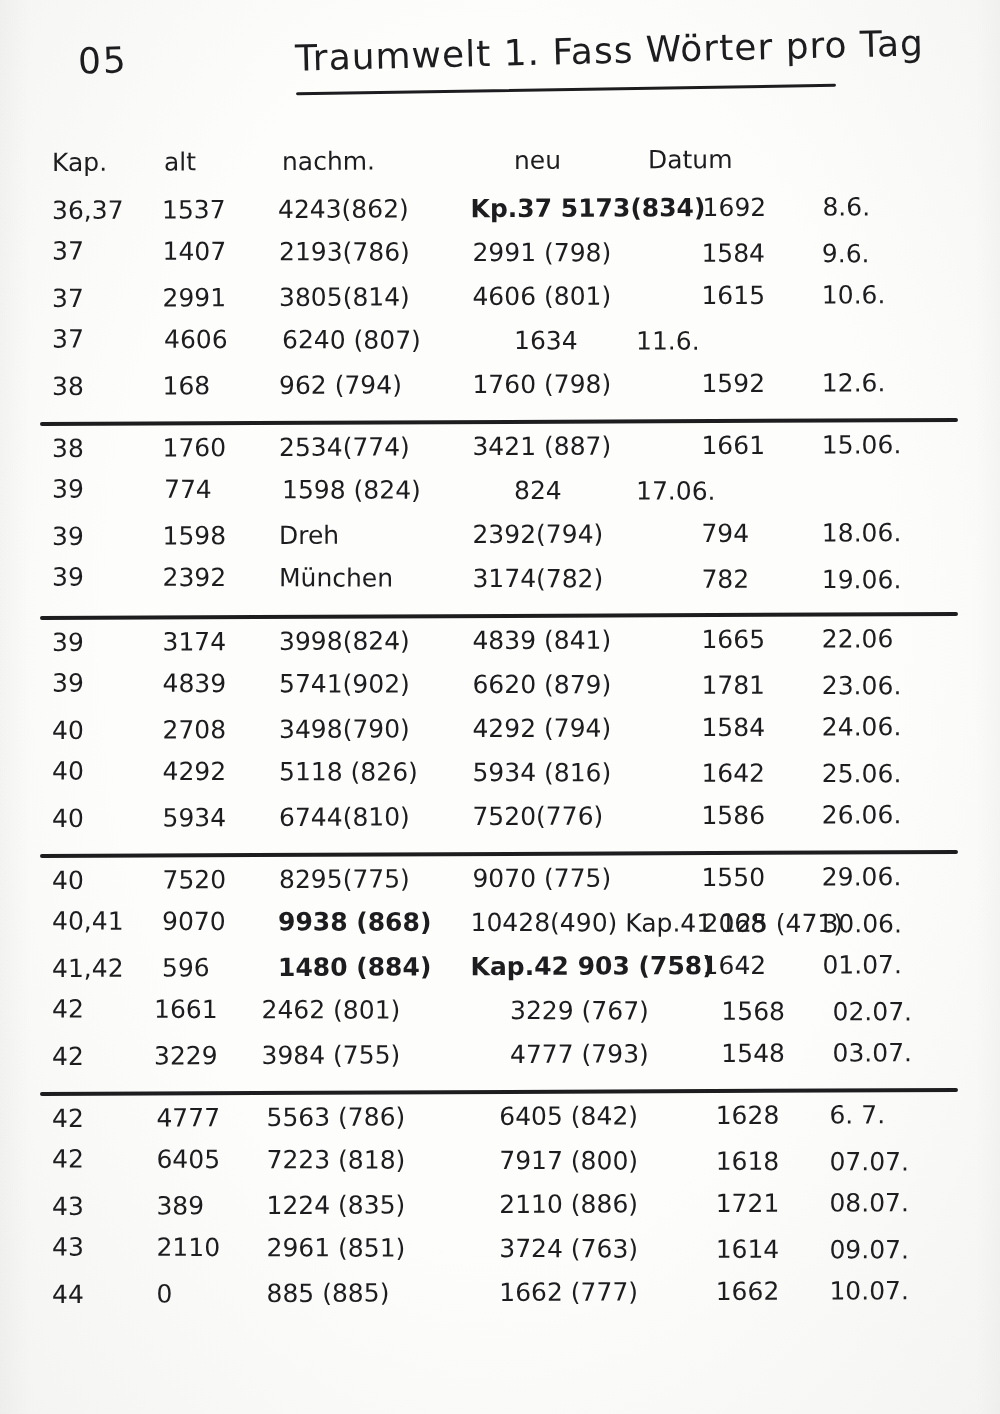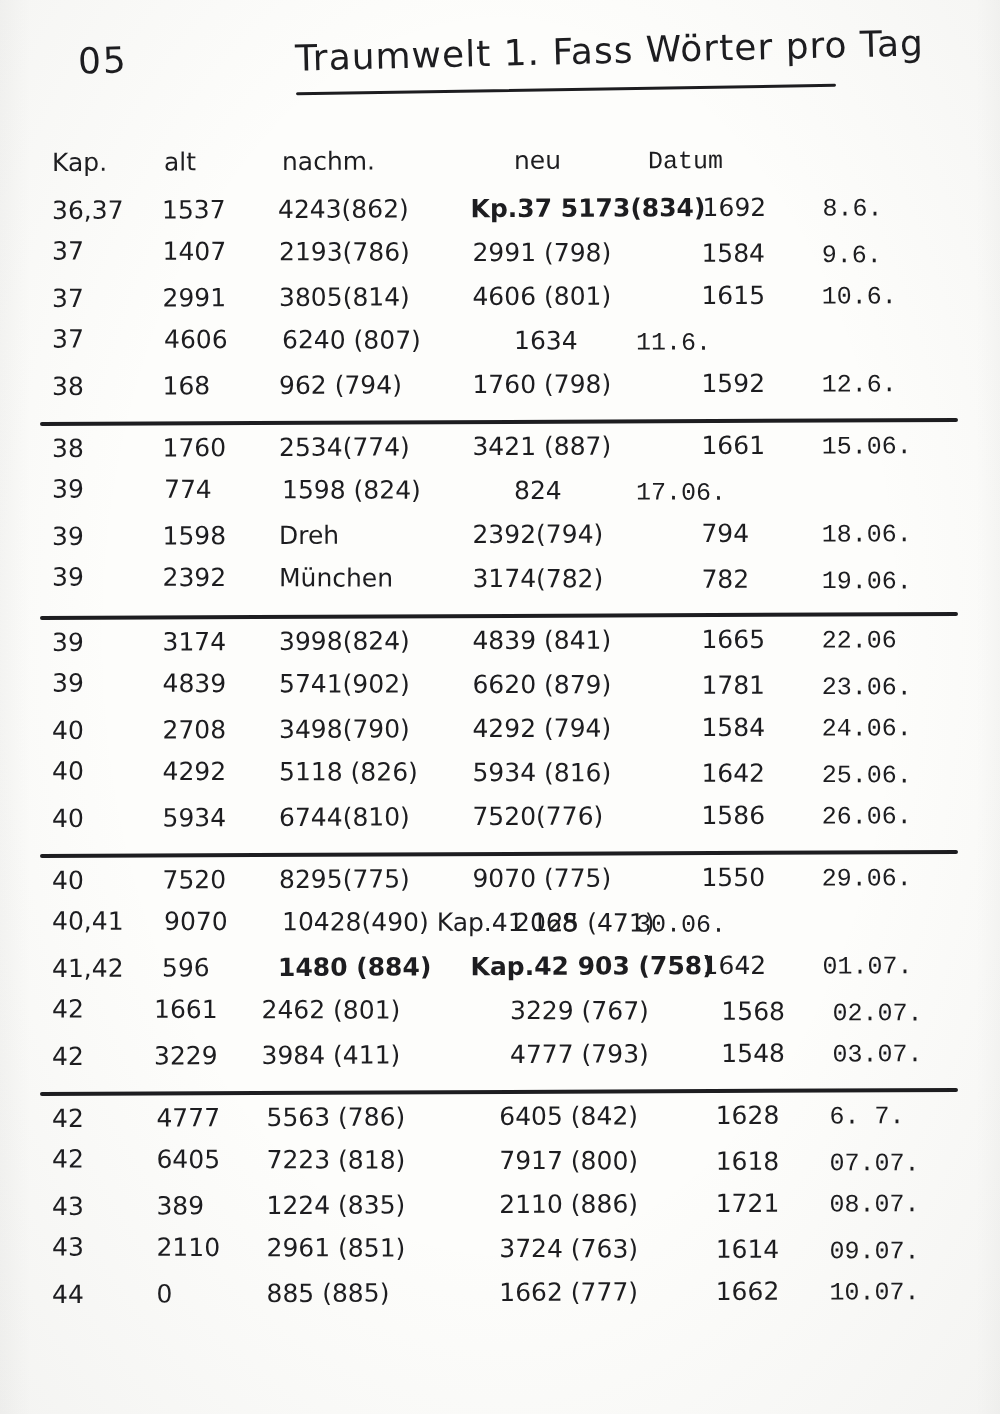--- a/index.html
+++ b/index.html
@@ -71,21 +71,21 @@
   }
   .row > div {
     font-size: 25px;
     white-space: nowrap;
   }
   .c-kap   { width: 112px; padding-left: 12px; }
   .c-alt   { width: 118px; }
   .c-vorm  { width: 196px; }
   .c-nachm { width: 232px; }
   .c-neu   { width: 122px; }
-  .c-datum { width: 140px; font-family: Liberation Mono, monospace; }
+  .c-datum { width: 140px; }
 
   .head .c-kap,
   .head .c-alt,
   .head .c-vorm,
   .head .c-nachm,
   .head .c-neu,
   .head .c-datum {
     font-size: 25px;
   }
   .head {
@@ -263,20 +263,21 @@
         <div class="c-kap">40</div>
         <div class="c-alt">7520</div>
         <div class="c-vorm">8295(775)</div>
         <div class="c-nachm">9070  (775)</div>
         <div class="c-neu">1550</div>
         <div class="c-datum">29.06.</div>
       </div>
       <div class="row">
         <div class="c-kap">40,41</div>
         <div class="c-alt">9070</div>
+        <div class="c-vorm small-note">9938 (868)</div>
         <div class="c-nachm tiny">10428(490) Kap.41 125 (471)</div>
         <div class="c-neu">2068</div>
         <div class="c-datum">30.06.</div>
       </div>
       <div class="row">
         <div class="c-kap">41,42</div>
         <div class="c-alt">596</div>
         <div class="c-vorm small-note">1480 (884)</div>
         <div class="c-nachm small-note">Kap.42  903 (758)</div>
         <div class="c-neu">1642</div>
@@ -286,21 +287,21 @@
         <div class="c-kap">42</div>
         <div class="c-alt">1661</div>
         <div class="c-vorm">2462 (801)</div>
         <div class="c-nachm" style="padding-left:70px;">3229 (767)</div>
         <div class="c-neu">1568</div>
         <div class="c-datum">02.07.</div>
       </div>
       <div class="row">
         <div class="c-kap">42</div>
         <div class="c-alt">3229</div>
-        <div class="c-vorm">3984 (411)</div>
+        <div class="c-vorm">3984 (755)</div>
         <div class="c-nachm" style="padding-left:70px;">4777 (793)</div>
         <div class="c-neu">1548</div>
         <div class="c-datum">03.07.</div>
       </div>
     </div>
 
     <div class="group-rule"></div>
 
     <div>
       <div class="row">

